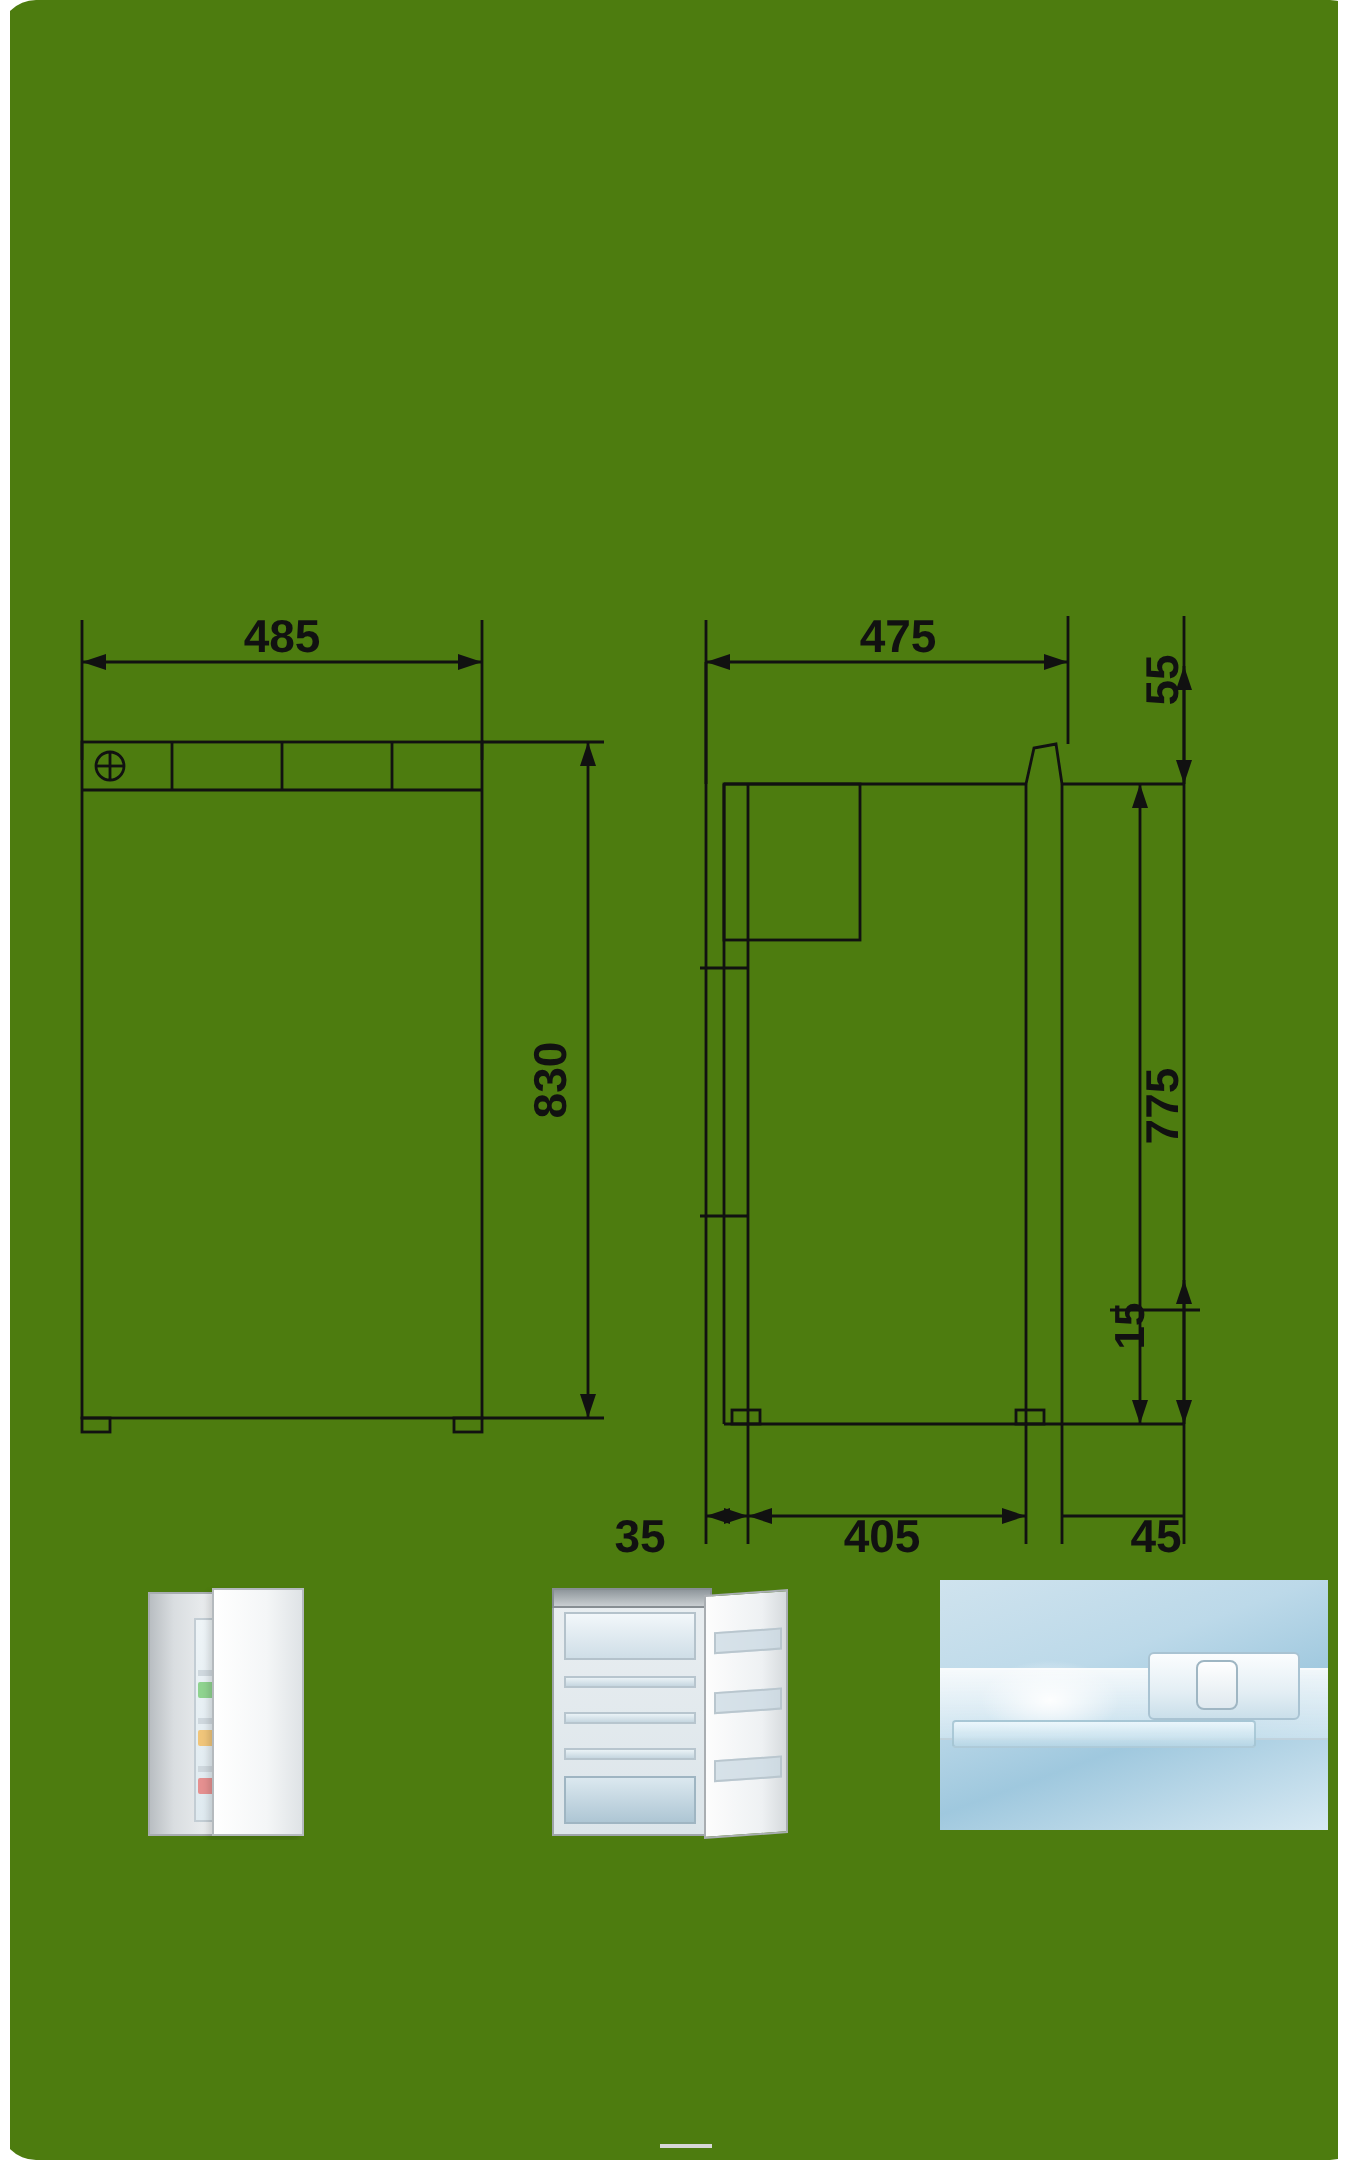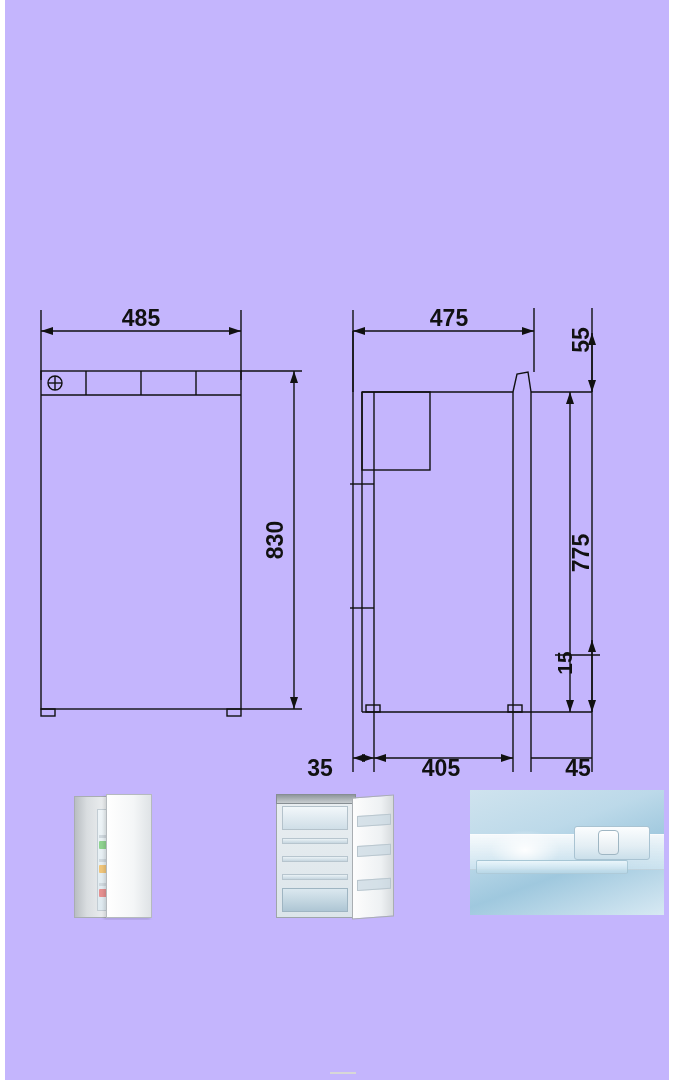--- a/index.html
+++ b/index.html
@@ -11,21 +11,22 @@
     width: 683px;
     height: 1080px;
     overflow: hidden;
     font-family: "Liberation Sans", sans-serif;
     color: #1a1a1a;
     position: relative;
   }
   #page {
     position: absolute;
     inset: 0;
-    background: #c4b5fd;
+    background: #4d7c0f;
+    border-radius: 18px;
   }
 
   
   .drawing {
     position: absolute;
     left: 0;
     top: 0;
     width: 683px;
     height: 790px;
   }

